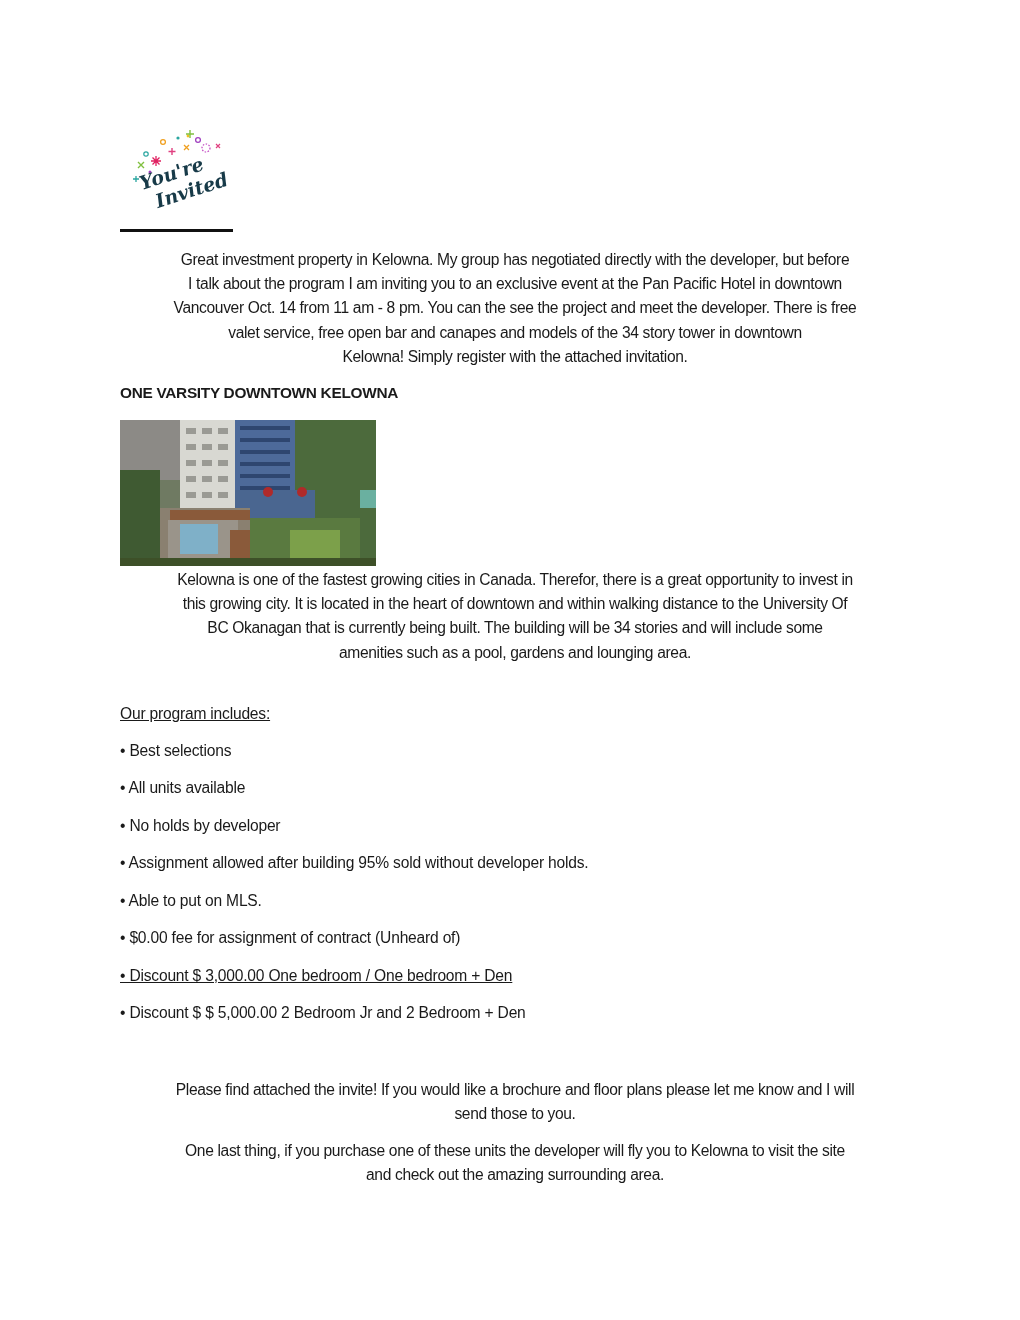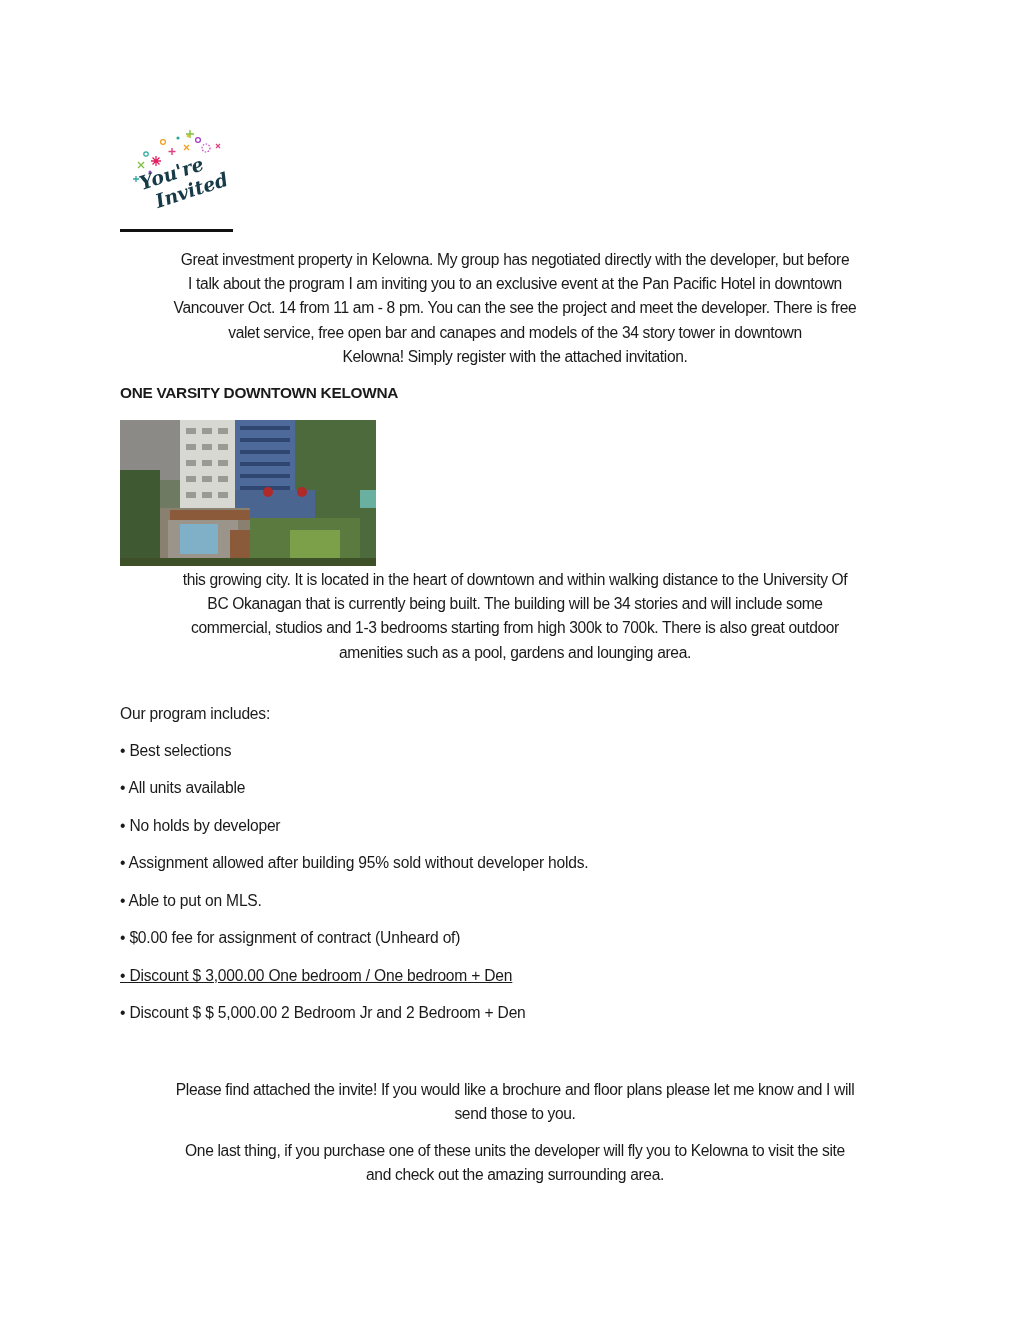--- a/index.html
+++ b/index.html
@@ -101,27 +101,27 @@
     <rect x="50" y="90" width="80" height="10" fill="#8a5a3a"></rect>
     <rect x="48" y="100" width="70" height="42" fill="#9a948a"></rect>
     <rect x="60" y="104" width="38" height="30" fill="#7fb0c8"></rect>
     <rect x="110" y="110" width="20" height="36" fill="#8a5a3a"></rect>
     <rect x="130" y="98" width="110" height="48" fill="#5a7a40"></rect>
     <rect x="170" y="110" width="50" height="30" fill="#7ca04a"></rect>
     <rect x="0" y="138" width="256" height="8" fill="#3d5028"></rect>
   </svg>
 
   <div class="txt para" style="top:568px;">
+    <p>Kelowna is one of the fastest growing cities in Canada.  Therefor, there is a great opportunity to invest in</p>
     <p>this growing city. It is located in the heart of downtown and within walking distance to the University Of</p>
     <p>BC Okanagan that is currently being built.  The building will be 34 stories and will include some</p>
-    <p>commercial, studios and 1-3 bedrooms starting from high 300k to 700k.  There is also great outdoor</p>
     <p>amenities such as a pool, gardens and lounging area.</p>
   </div>
 
-  <div class="bullet" style="top:705px;">Our program includes:</div>
+  <div class="bullet" style="top:705px;text-decoration:underline;">Our program includes:</div>
 
   <div class="bullet" style="top:742px;">• Best selections</div>
   <div class="bullet" style="top:779px;">• All units available</div>
   <div class="bullet" style="top:817px;">• No holds by developer</div>
   <div class="bullet" style="top:854px;">• Assignment allowed after building 95% sold without developer holds.</div>
   <div class="bullet" style="top:892px;">• Able to put on MLS.</div>
   <div class="bullet" style="top:929px;">• $0.00 fee for assignment of contract (Unheard of)</div>
   <div class="bullet" style="top:967px;text-decoration:underline;">• Discount $ 3,000.00 One bedroom / One bedroom + Den</div>
   <div class="bullet" style="top:1004px;">• Discount $ $ 5,000.00 2 Bedroom Jr and 2 Bedroom + Den</div>
 

